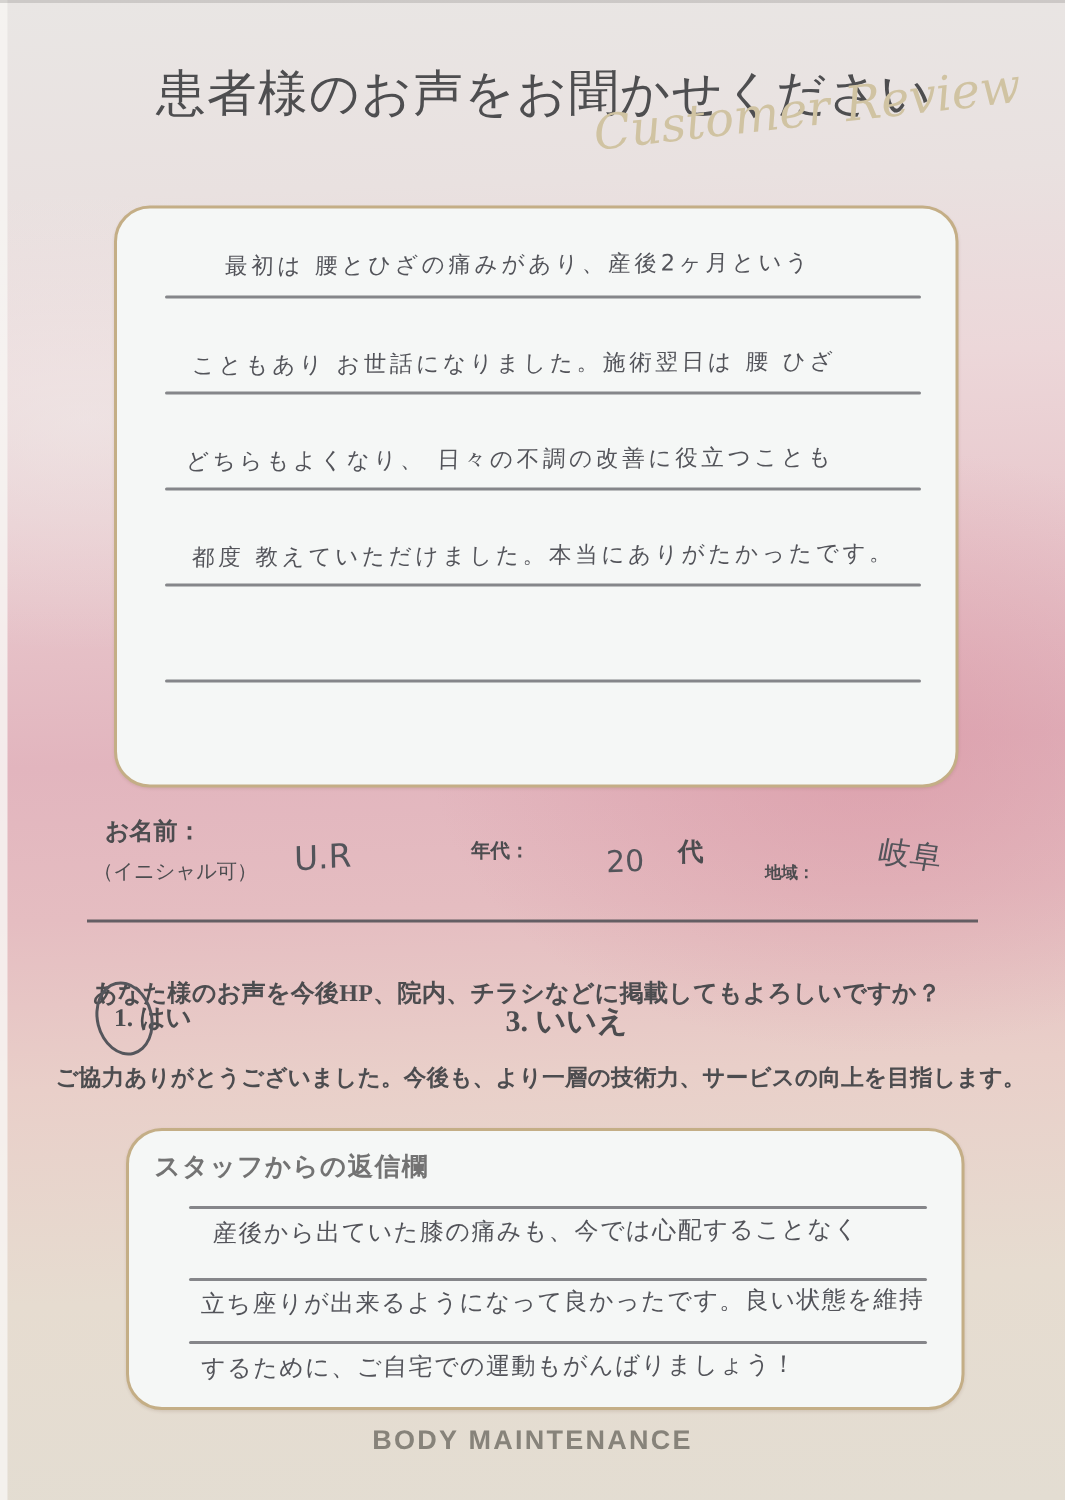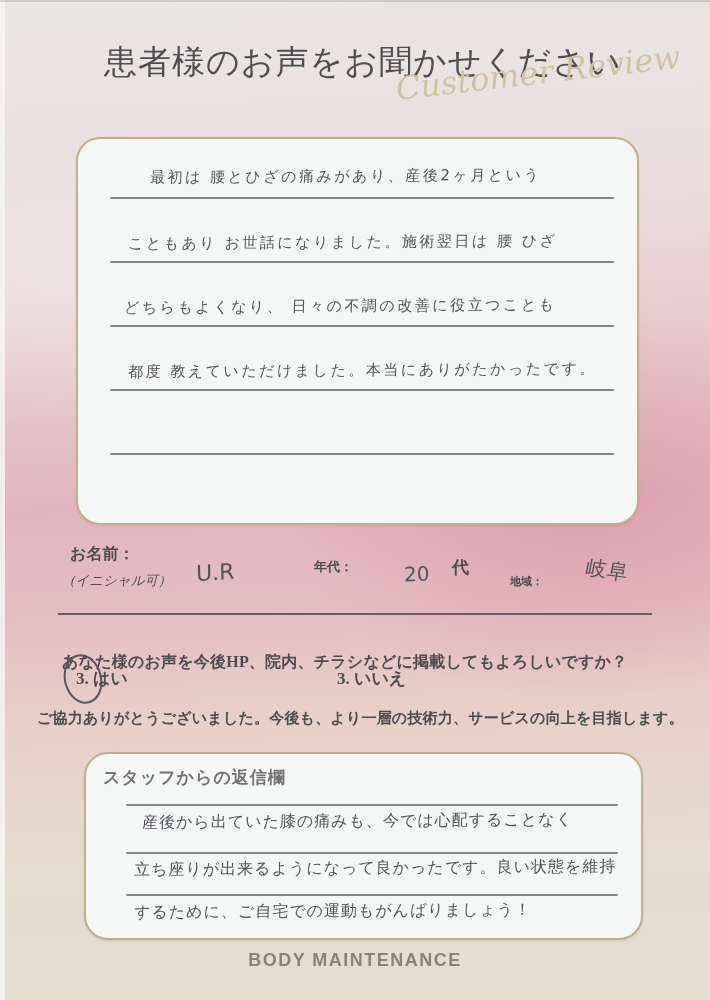--- a/index.html
+++ b/index.html
@@ -44,32 +44,32 @@
     font-family:"DejaVu Sans", sans-serif;
     transform:rotate(-0.4deg) skewX(-2deg);
   }
   .review-line{font-size:15px;letter-spacing:2.5px;}
   .staff-line{font-size:16px;letter-spacing:1px;}
 
   .printed{position:absolute;color:#4c4c4f;white-space:nowrap;}
   .b{font-weight:bold;}
 
   .profile-name-label{left:70px;top:544px;font-size:16px;}
-  .profile-name-note{left:62px;top:572px;font-size:13.5px;font-style:italic;}
+  .profile-name-note{left:62px;top:572px;font-size:13.5px;}
   .profile-name-value{left:196px;top:560px;font-size:22px;transform:rotate(-4deg) skewX(-3deg);}
   .profile-age-label{left:314px;top:558px;font-size:13px;}
   .profile-age-value{left:404px;top:562px;font-size:20px;transform:rotate(-2deg);}
   .profile-age-unit{left:452px;top:556px;font-size:17px;}
   .profile-region-label{left:510px;top:574px;font-size:11px;}
   .profile-region-value{left:586px;top:556px;font-size:21px;transform:rotate(7deg) skewX(-4deg);}
 
   .consent-question{left:62px;top:652px;font-size:16px;letter-spacing:0.2px;}
   .consent-opt1{left:76px;top:667px;font-size:17px;}
   .consent-opt2{left:155px;top:667px;font-size:17px;}
-  .consent-opt3{left:337px;top:667px;font-size:17px;}
+  .consent-opt3{left:337px;top:667px;font-size:20px;}
   .consent-circle{
     position:absolute;left:64px;top:654px;width:34px;height:46px;
     border:2px solid #55565c;border-radius:50%;
     transform:rotate(-14deg);
   }
   .consent-thanks{left:37px;top:709px;font-size:15px;letter-spacing:0.2px;}
 
   .staff-label{left:17px;top:12px;font-size:17px;letter-spacing:1px;position:absolute;color:#737373;font-weight:bold;white-space:nowrap;}
 
   .footer-brand{
@@ -108,21 +108,21 @@
   <div class="printed b profile-age-label">年代：</div>
   <div class="hand profile-age-value">20</div>
   <div class="printed b profile-age-unit">代</div>
 
   <div class="printed b profile-region-label">地域：</div>
   <div class="hand profile-region-value">岐阜</div>
 
   <div class="profile-rule"></div>
 
   <div class="printed b consent-question">あなた様のお声を今後HP、院内、チラシなどに掲載してもよろしいですか？</div>
-  <div class="printed b consent-opt1">3. はい</div>
+  <div class="printed b consent-opt1">1. はい</div>
   <div class="printed b consent-opt3">3. いいえ</div>
   <div class="consent-circle"></div>
   <div class="printed b consent-thanks">ご協力ありがとうございました。今後も、より一層の技術力、サービスの向上を目指します。</div>
 
   <div class="panel staff-panel">
     <div class="staff-label">スタッフからの返信欄</div>
     <div class="rule staff-rule" style="top:50px;"></div>
     <div class="rule staff-rule" style="top:98px;"></div>
     <div class="rule staff-rule" style="top:140px;"></div>
 

